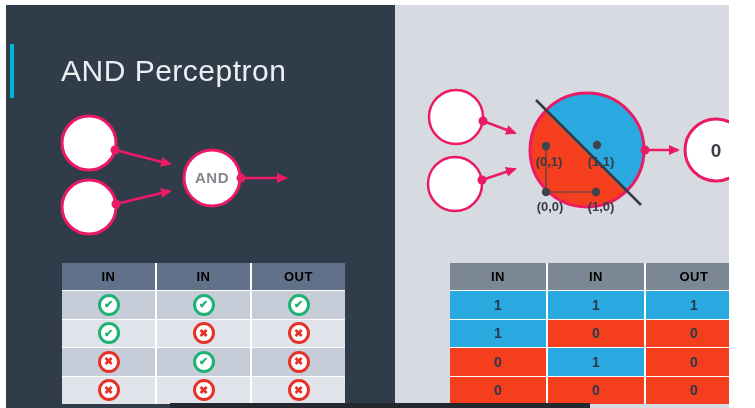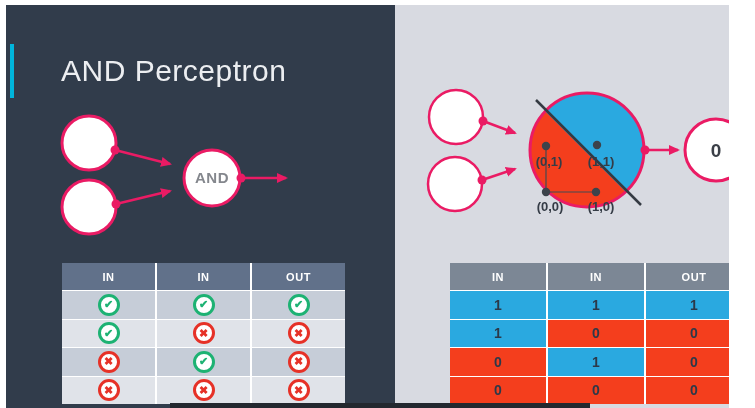--- a/index.html
+++ b/index.html
@@ -12,22 +12,22 @@
   #accent-bar{position:absolute;left:10px;top:44px;width:4px;height:54px;background:#00b5dc;}
   #slide-title{position:absolute;left:61px;top:54px;font-size:30px;font-weight:300;
                color:#eceef1;letter-spacing:0.5px;}
   
   #diagram-layer{position:absolute;left:0;top:0;width:755px;height:408px;}
   
   .truth-table{position:absolute;display:grid;gap:1px 2px;background:#ffffff;
                grid-template-rows:27px repeat(4,27.5px);grid-template-columns:repeat(3,1fr);}
   #left-table{left:62px;top:263px;width:283px;}
   #right-table{left:450px;top:263px;width:292px;}
-  .hcell{display:flex;align-items:center;justify-content:center;color:#ffffff;
-         font-size:11px;font-weight:bold;letter-spacing:0.6px;}
+  .hcell{display:flex;align-items:center;justify-content:center;color:#000000;
+         font-size:13px;font-weight:bold;letter-spacing:0.6px;}
   #left-table .hcell{background:#61718a;}
   #right-table .hcell{background:#7c8795;}
   .lcell{display:flex;align-items:center;justify-content:center;}
   .lcell.shade-a{background:#c6cdd8;}
   .lcell.shade-b{background:#e0e3e9;}
   .mark{width:16px;height:16px;border-radius:50%;background:#ffffff;border:3px solid #999;
         display:flex;align-items:center;justify-content:center;font-size:11px;font-weight:bold;
         line-height:1;}
   .lcell[data-v="check"] .mark{border-color:#1db273;color:#1db273;}
   .lcell[data-v="check"] .mark::after{content:"✔";}

